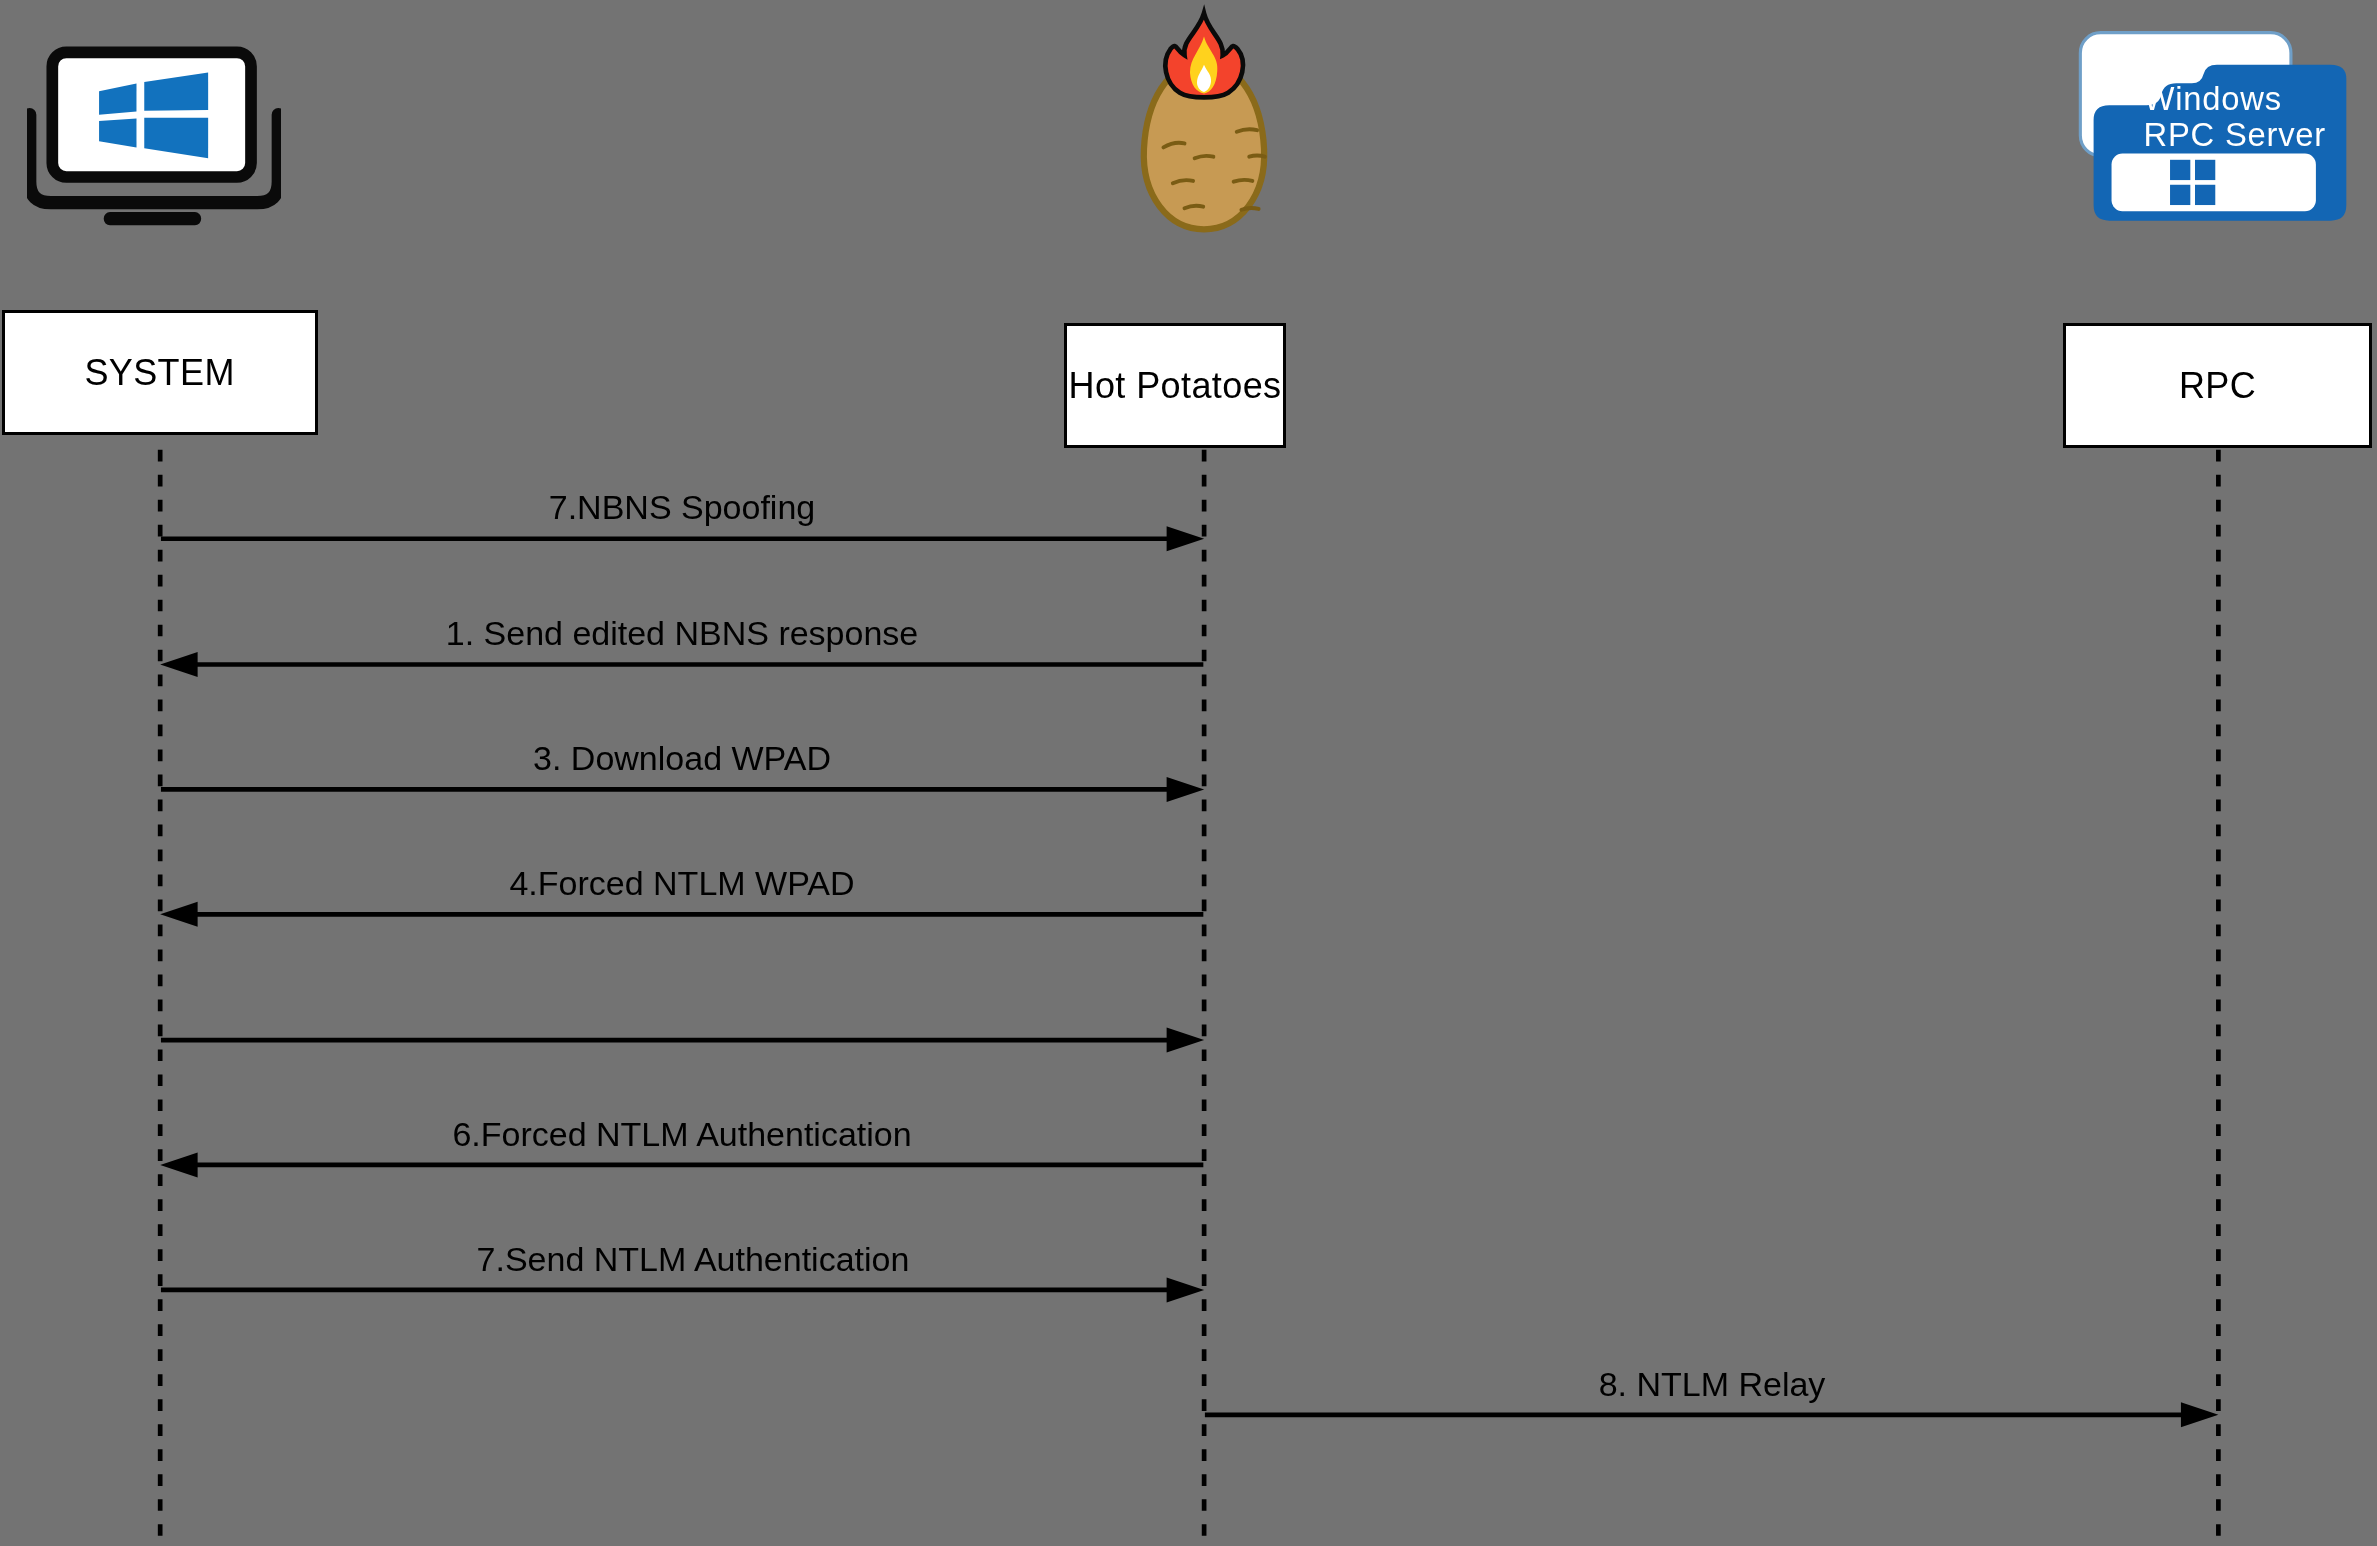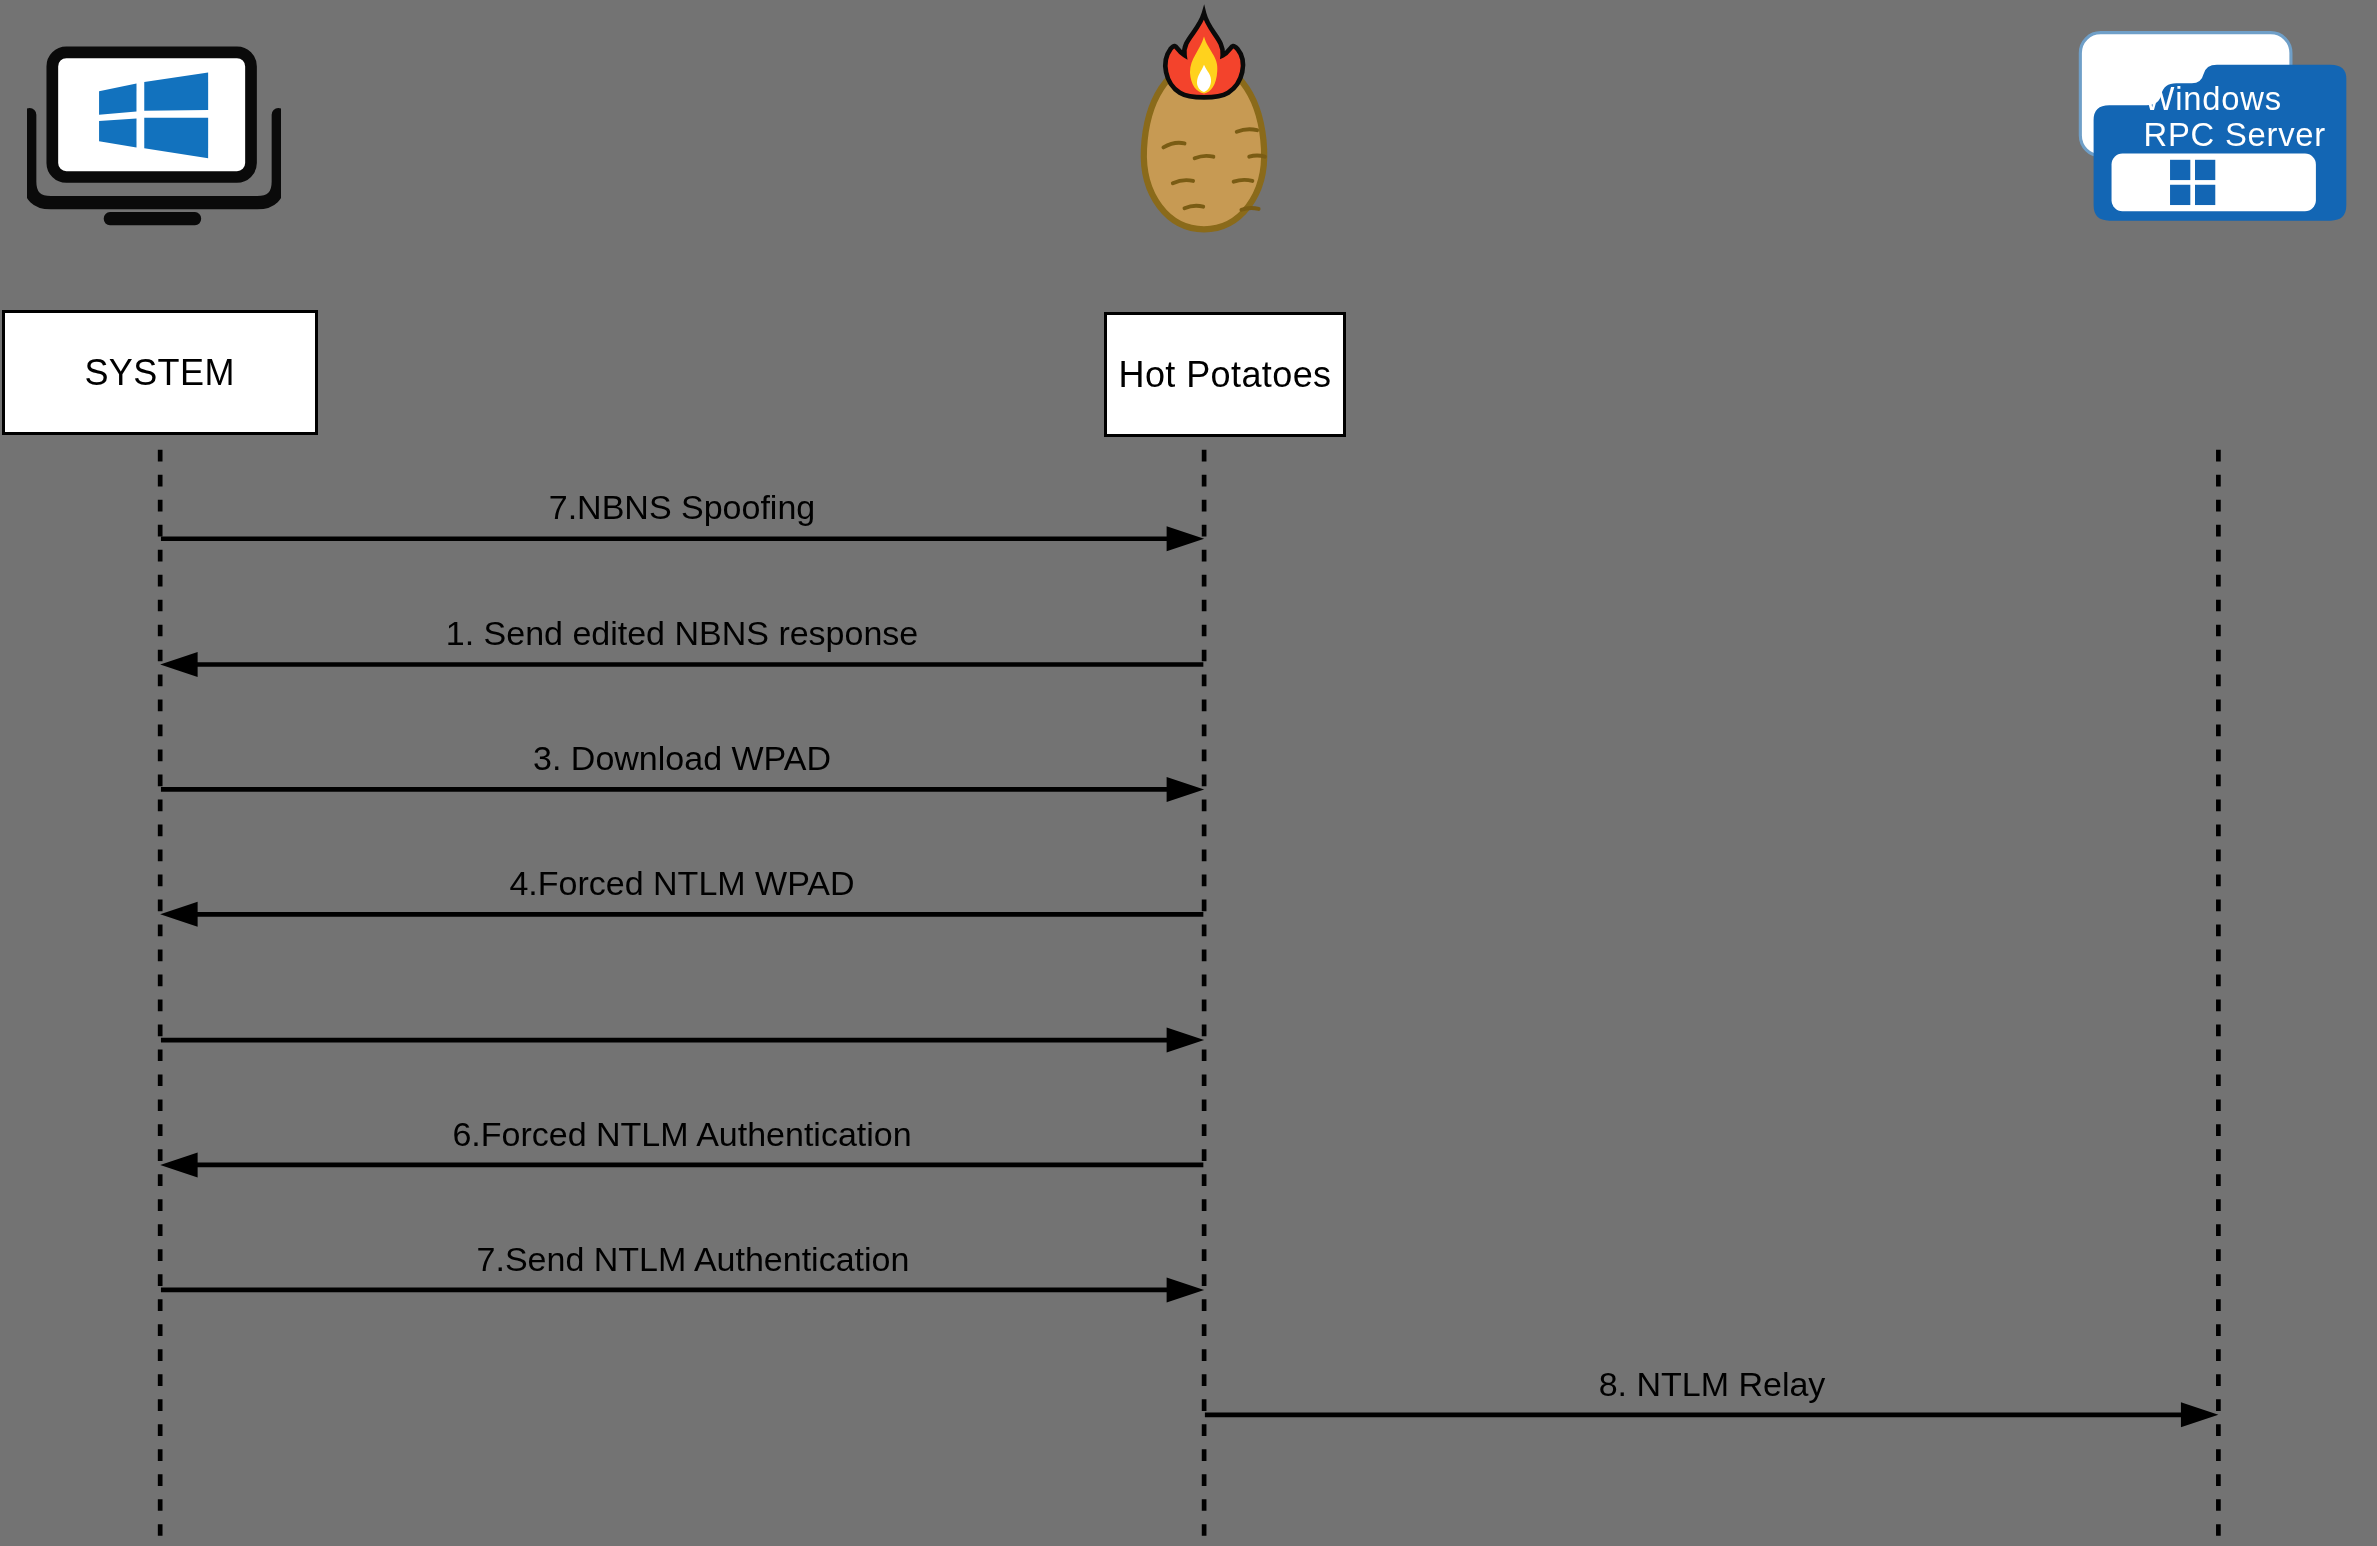--- a/index.html
+++ b/index.html
@@ -108,22 +108,25 @@
       <rect x="118" y="166" width="26" height="26"></rect>
       <rect x="150" y="166" width="26" height="26"></rect>
       <rect x="118" y="198" width="26" height="26"></rect>
       <rect x="150" y="198" width="26" height="26"></rect>
     </g>
   </svg>
 
   <div class="actor-box" style="left:1.6px;top:310px;width:316px;">
     <span>SYSTEM</span>
   </div>
-  <div class="actor-box" style="left:1064px;top:312px;width:242px;margin-left:40px;">
+  <div class="actor-box" style="left:1064px;top:323px;width:222px;">
     <span>Hot Potatoes</span>
+  </div>
+  <div class="actor-box" style="left:2063px;top:323px;width:309px;">
+    <span>RPC</span>
   </div>
 
   <div class="msg-label" style="left:682px;top:487px;">7.NBNS Spoofing</div>
   <div class="msg-label" style="left:682px;top:613px;">1. Send edited NBNS response</div>
   <div class="msg-label" style="left:682px;top:738px;text-align:center;">3. Download WPAD</div>
   <div class="msg-label" style="left:682px;top:863px;">4.Forced NTLM WPAD</div>
   <div class="msg-label" style="left:682px;top:1114px;">6.Forced NTLM Authentication</div>
   <div class="msg-label" style="left:682px;top:1239px;margin-left:11px;">7.Send NTLM Authentication</div>
   <div class="msg-label" style="left:1712px;top:1364px;">8. NTLM Relay</div>
 

